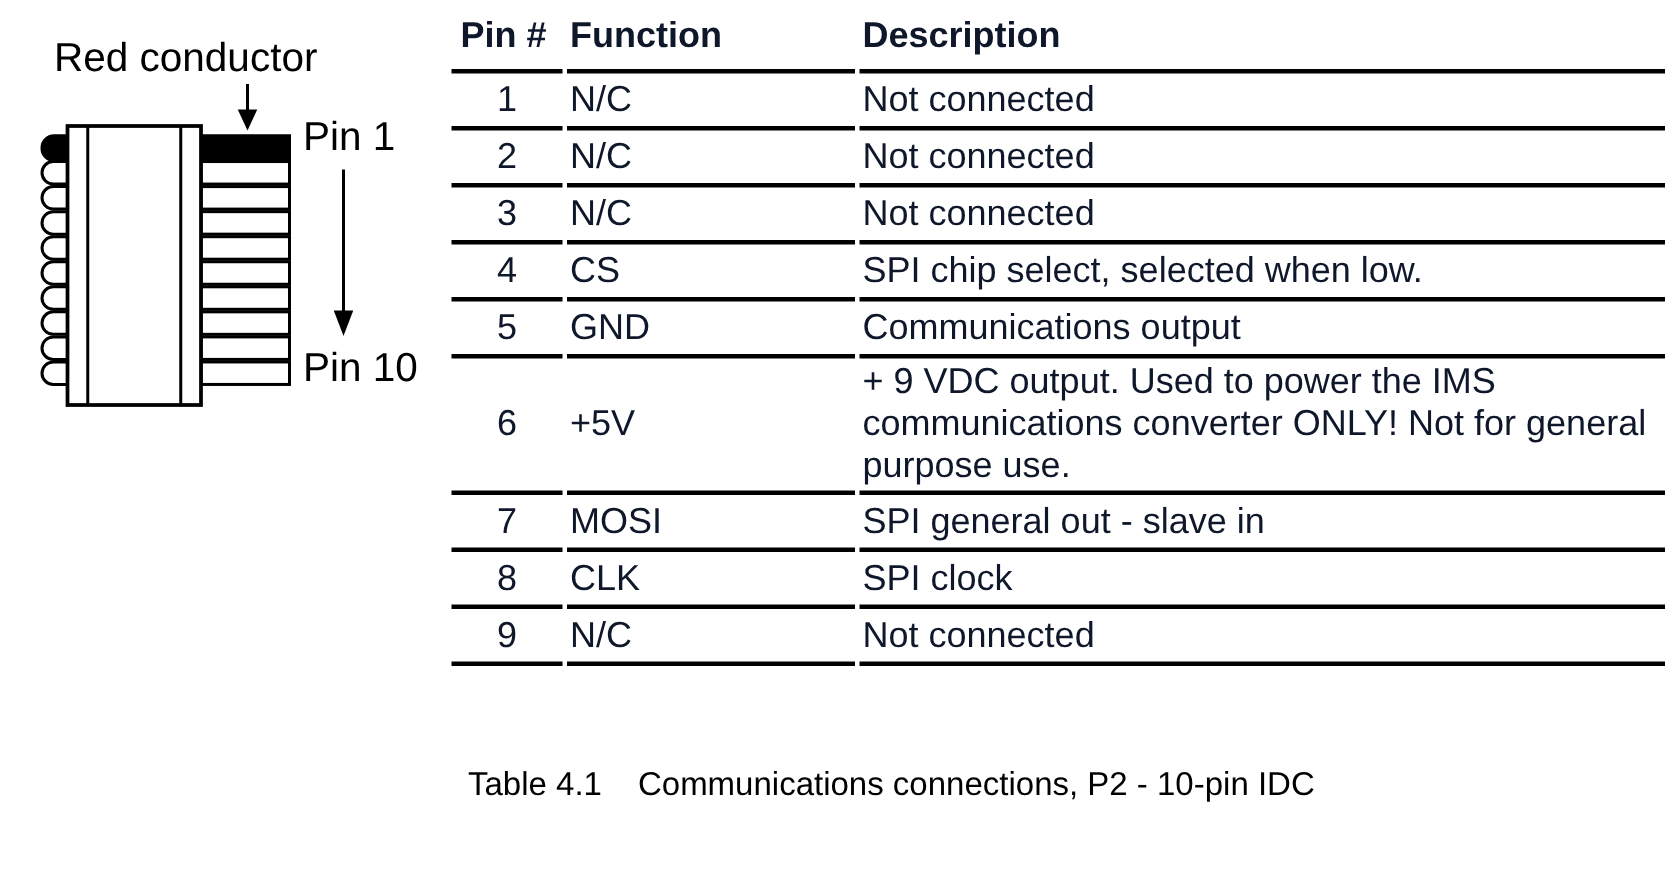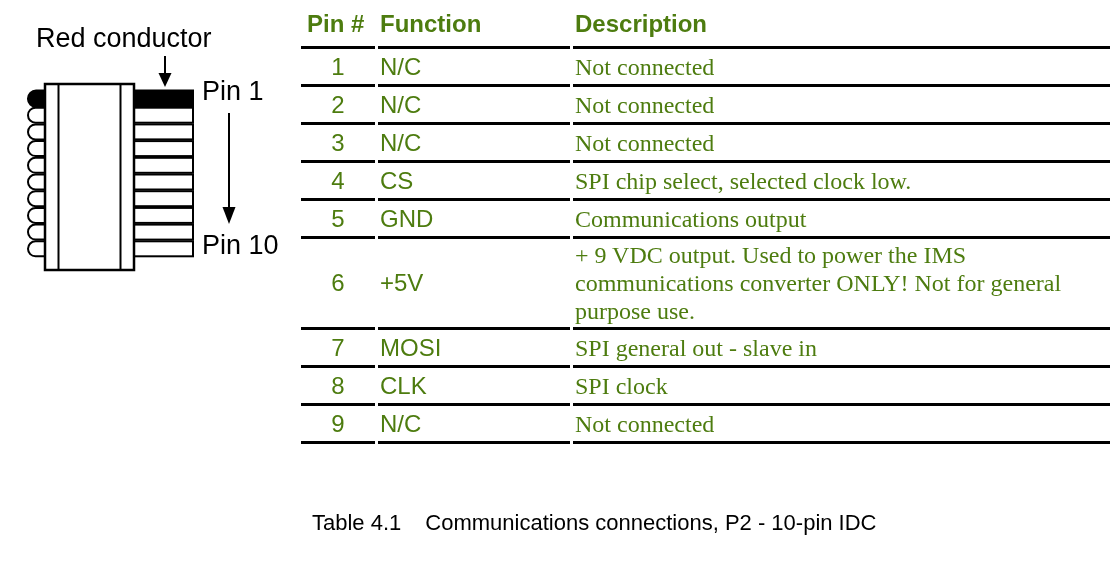--- a/index.html
+++ b/index.html
@@ -8,33 +8,33 @@
     position:relative; width:1120px; height:582px;
     background:#ffffff; overflow:hidden; color:#000;
     font-family:"Liberation Sans", sans-serif;
   }
   .diagram-svg { position:absolute; left:0; top:0; overflow:hidden; }
   .diagram-svg text { font-family:"Liberation Sans", sans-serif; font-size:27px; fill:#000; }
 
   table.pin-table {
     position:absolute; left:298px; top:10px;
     border-collapse:separate; border-spacing:3px 0;
-    table-layout:fixed; font-size:24px; line-height:28px; color:#4d7c0f;
+    table-layout:fixed; font-size:24px; line-height:28px; color:#0f172a;
   }
   .pin-table th {
     font-weight:bold; text-align:left; vertical-align:bottom;
     border-bottom:3px solid #000; padding:0 0 8px 2px; white-space:nowrap;
   }
   .pin-table th.h-pin { padding-left:6px; }
   .pin-table td {
     border-bottom:3px solid #000; vertical-align:middle;
     height:38px; padding:2px 0 2px 2px;
   }
   .pin-table td.c-pin { text-align:center; padding-left:0; }
-  .pin-table td.c-desc { padding-right:8px;font-family:Liberation Serif, serif; }
+  .pin-table td.c-desc { padding-right:8px; }
   .pin-table tr.row-last td { border-bottom-width:4px; }
 
   .caption { position:absolute; left:312px; top:510px; font-size:22px; white-space:nowrap; }
   .caption .cap-label { display:inline-block; margin-right:24px; }
 </style>
 </head>
 <body>
 
 <div class="canvas">
 
@@ -114,21 +114,21 @@
         <td class="c-desc">Not connected</td>
       </tr>
       <tr>
         <td class="c-pin">3</td>
         <td>N/C</td>
         <td class="c-desc">Not connected</td>
       </tr>
       <tr>
         <td class="c-pin">4</td>
         <td>CS</td>
-        <td class="c-desc">SPI chip select, selected clock low.</td>
+        <td class="c-desc">SPI chip select, selected when low.</td>
       </tr>
       <tr>
         <td class="c-pin">5</td>
         <td>GND</td>
         <td class="c-desc">Communications output</td>
       </tr>
       <tr>
         <td class="c-pin">6</td>
         <td>+5V</td>
         <td class="c-desc">+ 9 VDC output. Used to power the IMS communications converter ONLY! Not for general purpose use.</td>

